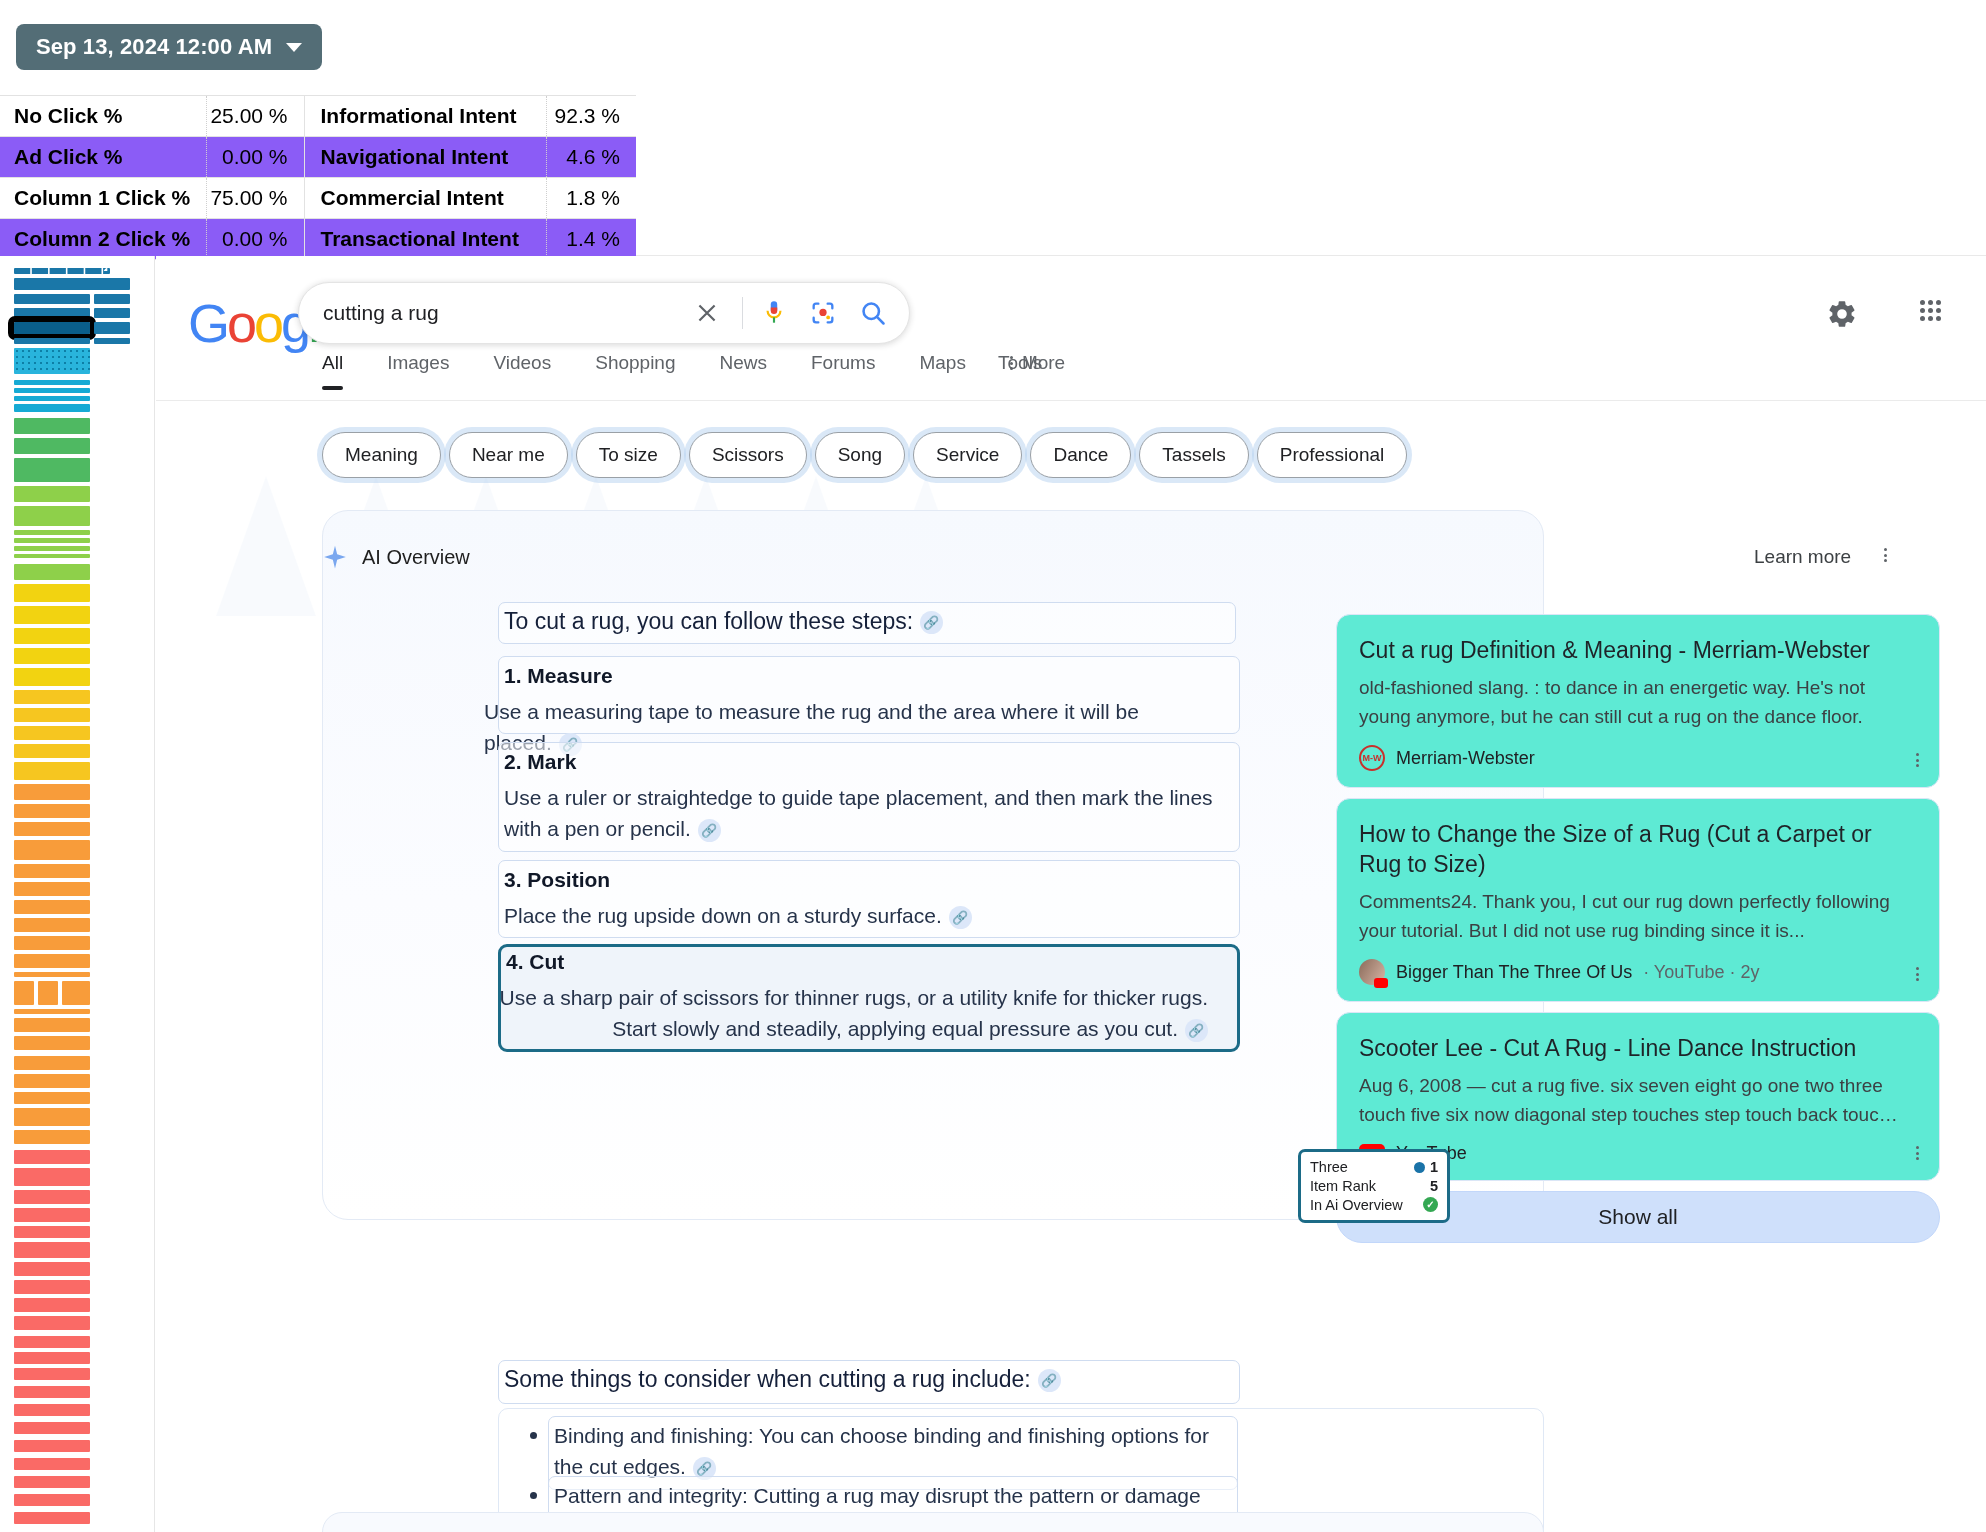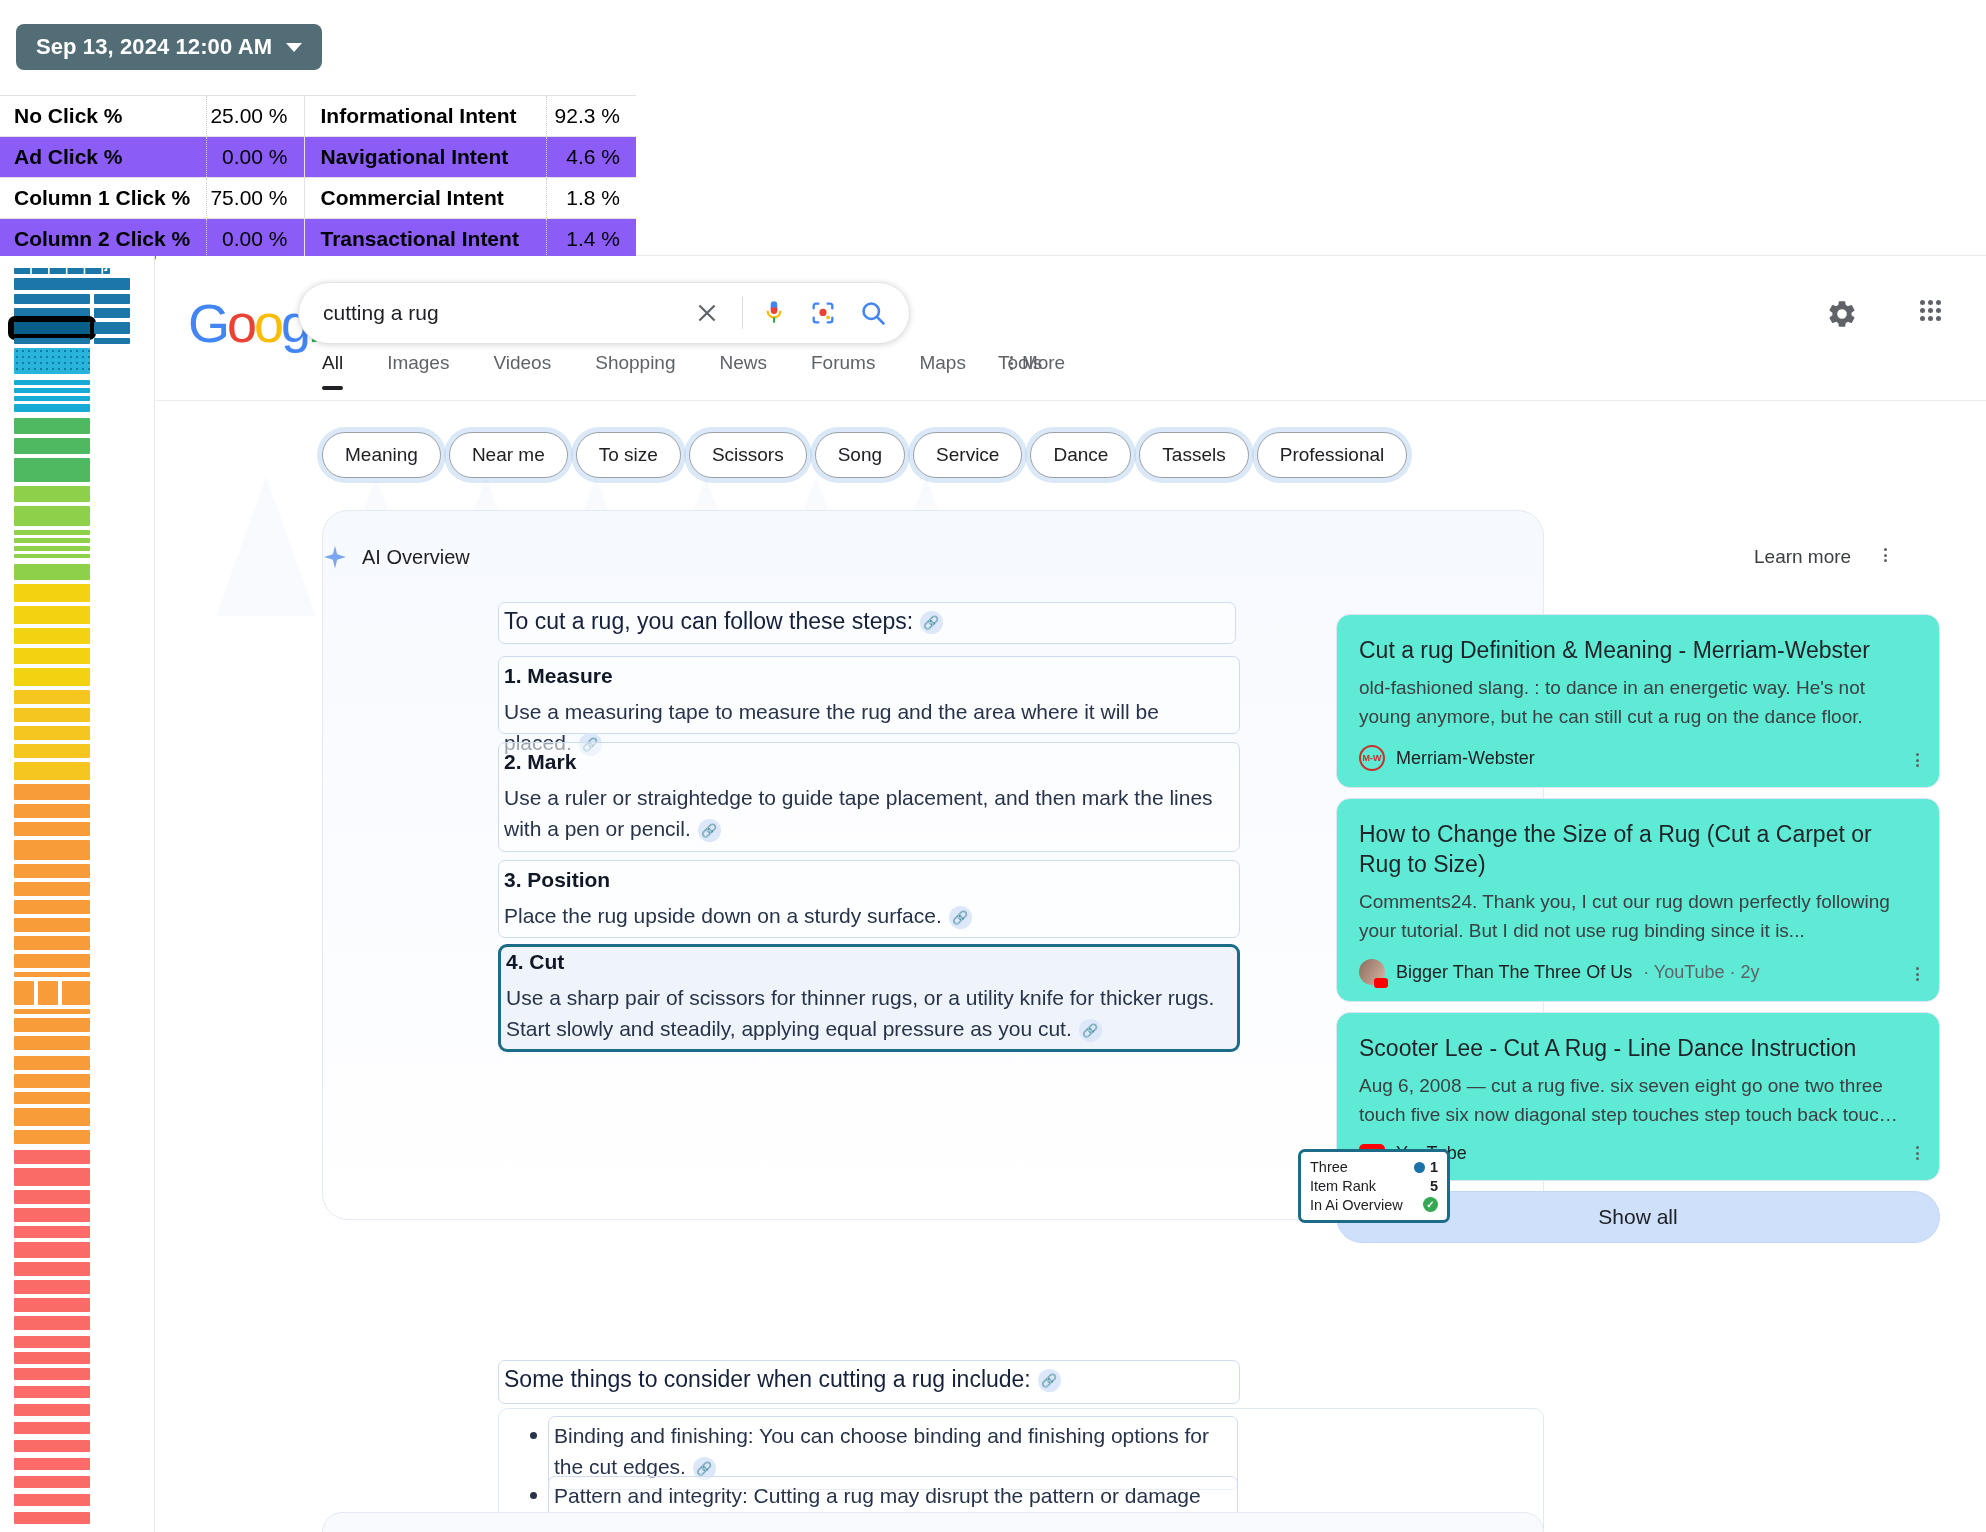--- a/index.html
+++ b/index.html
@@ -356,39 +356,39 @@
       <i></i>
     </span>
 
   <div class="obox" style="left:342px;top:346px;width:738px;height:42px;"></div>
   <div class="otxt" style="left:348px;top:350px;width:730px;font-size:23px;color:#15203a;">
     <span>To cut a rug, you can follow these steps:</span><span class="clip">🔗</span>
   </div>
 
   <div class="obox" style="left:342px;top:400px;width:742px;height:78px;"></div>
   <div class="ohd" style="left:348px;top:408px;">1. Measure</div>
-  <div class="otxt" style="left:348px;top:440px;width:722px;">
+  <div class="otxt" style="left:328px;top:440px;width:722px;">
     <span>Use a measuring tape to measure the rug and the area where it will be placed.</span><span class="clip">🔗</span>
   </div>
 
   <div class="obox" style="left:342px;top:486px;width:742px;height:110px;"></div>
   <div class="ohd" style="left:348px;top:494px;">2. Mark</div>
   <div class="otxt" style="left:348px;top:526px;width:712px;">
     <span>Use a ruler or straightedge to guide tape placement, and then mark the lines with a pen or pencil.</span><span class="clip">🔗</span>
   </div>
 
   <div class="obox" style="left:342px;top:604px;width:742px;height:78px;"></div>
   <div class="ohd" style="left:348px;top:612px;">3. Position</div>
   <div class="otxt" style="left:348px;top:644px;width:640px;">
     <span>Place the rug upside down on a sturdy surface.</span><span class="clip">🔗</span>
   </div>
 
   <div id="step4-box" style="left:342px;top:688px;width:742px;height:108px;"></div>
   <div class="ohd" style="left:350px;top:694px;">4. Cut</div>
-  <div class="otxt" style="left:350px;top:726px;width:718px;">
+  <div class="otxt" style="left:334px;top:726px;width:718px;text-align:right;">
     <span>Use a sharp pair of scissors for thinner rugs, or a utility knife for thicker rugs. Start slowly and steadily, applying equal pressure as you cut.</span><span class="clip">🔗</span>
   </div>
 
   <div class="obox" style="left:342px;top:1104px;width:742px;height:44px;"></div>
   <div class="otxt" style="left:348px;top:1108px;width:736px;font-size:23px;color:#15203a;">
     <span>Some things to consider when cutting a rug include:</span><span class="clip">🔗</span>
   </div>
 
   <div id="bullets-group"></div>
 

